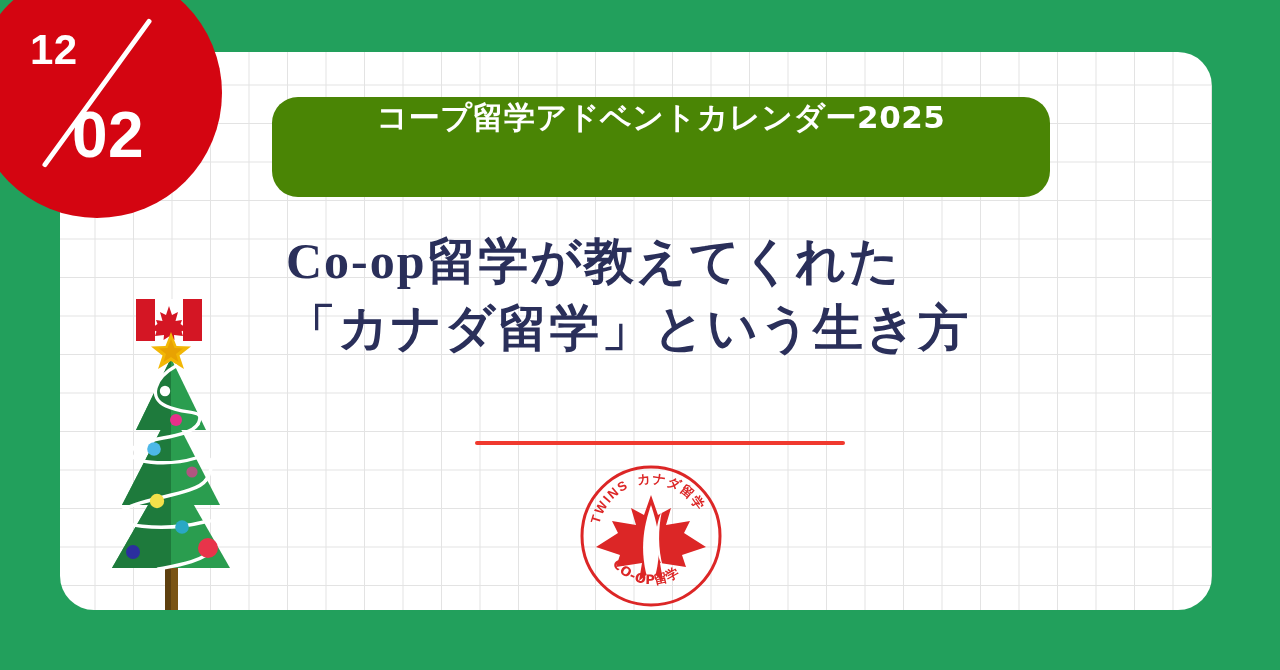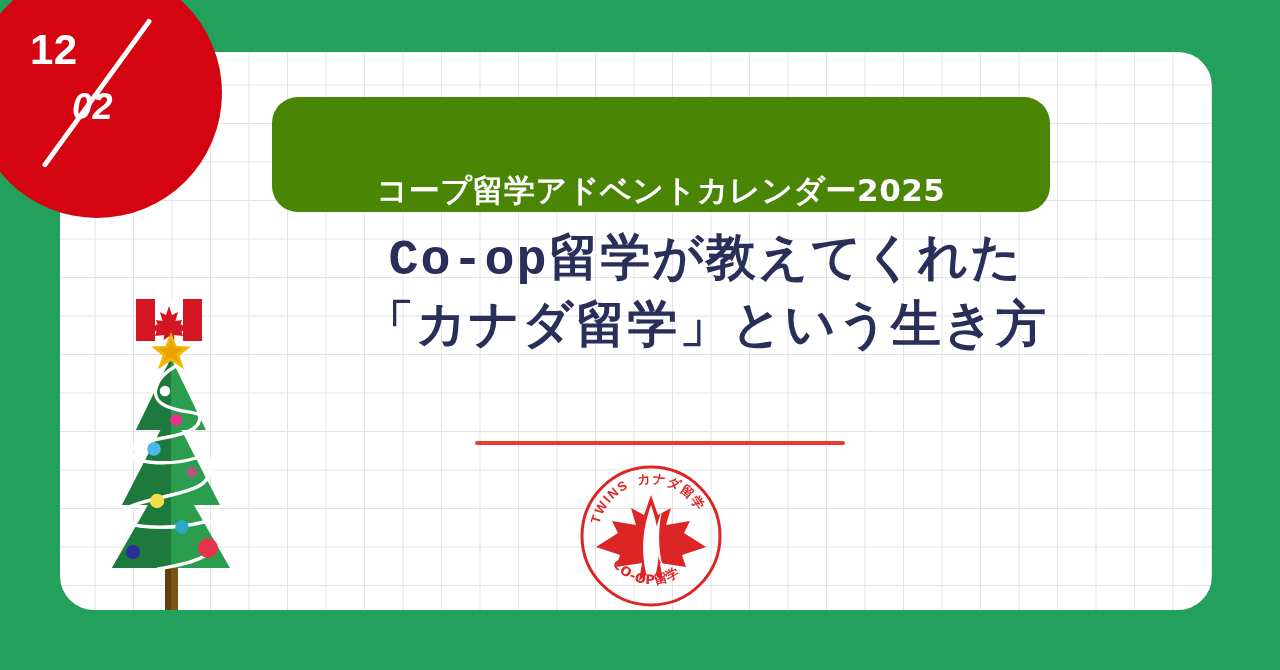--- a/index.html
+++ b/index.html
@@ -67,36 +67,35 @@
     letter-spacing: 0.5px;
     font-family: "Liberation Sans", sans-serif;
   }
   .date-month {
     left: 58px;
     top: 58px;
     font-size: 42px;
   }
   .date-day {
     left: 100px;
-    top: 118px;
-    font-size: 36px;
-    font-style: italic;
+    top: 130px;
+    font-size: 64px;
   }
 
   
   .banner {
     position: absolute;
     left: 272px;
     top: 97px;
     width: 778px;
-    height: 115px;
+    height: 100px;
     background: #4a8505;
     border-radius: 26px;
     display: flex;
-    align-items: flex-end;
+    align-items: flex-start;
     justify-content: center;
     z-index: 5;
   }
   .banner-text {
     color: #ffffff;
     font-size: 31px;
     font-weight: 700;
     letter-spacing: 0.5px;
     white-space: nowrap;
     font-family: "DejaVu Sans", "Liberation Sans", sans-serif;
@@ -109,23 +108,22 @@
     top: 228px;
     width: 840px;
     z-index: 4;
   }
   .headline-line {
     color: #2a2f5a;
     font-size: 50px;
     font-weight: 700;
     line-height: 1.33;
     letter-spacing: 2px;
-    text-align: center;
     white-space: nowrap;
-    font-family: Liberation Mono, monospace;
+    font-family: Liberation Serif, serif;
   }
 
   
   .divider {
     position: absolute;
     left: 475px;
     top: 441px;
     width: 370px;
     height: 4px;
     background: #f0392e;

